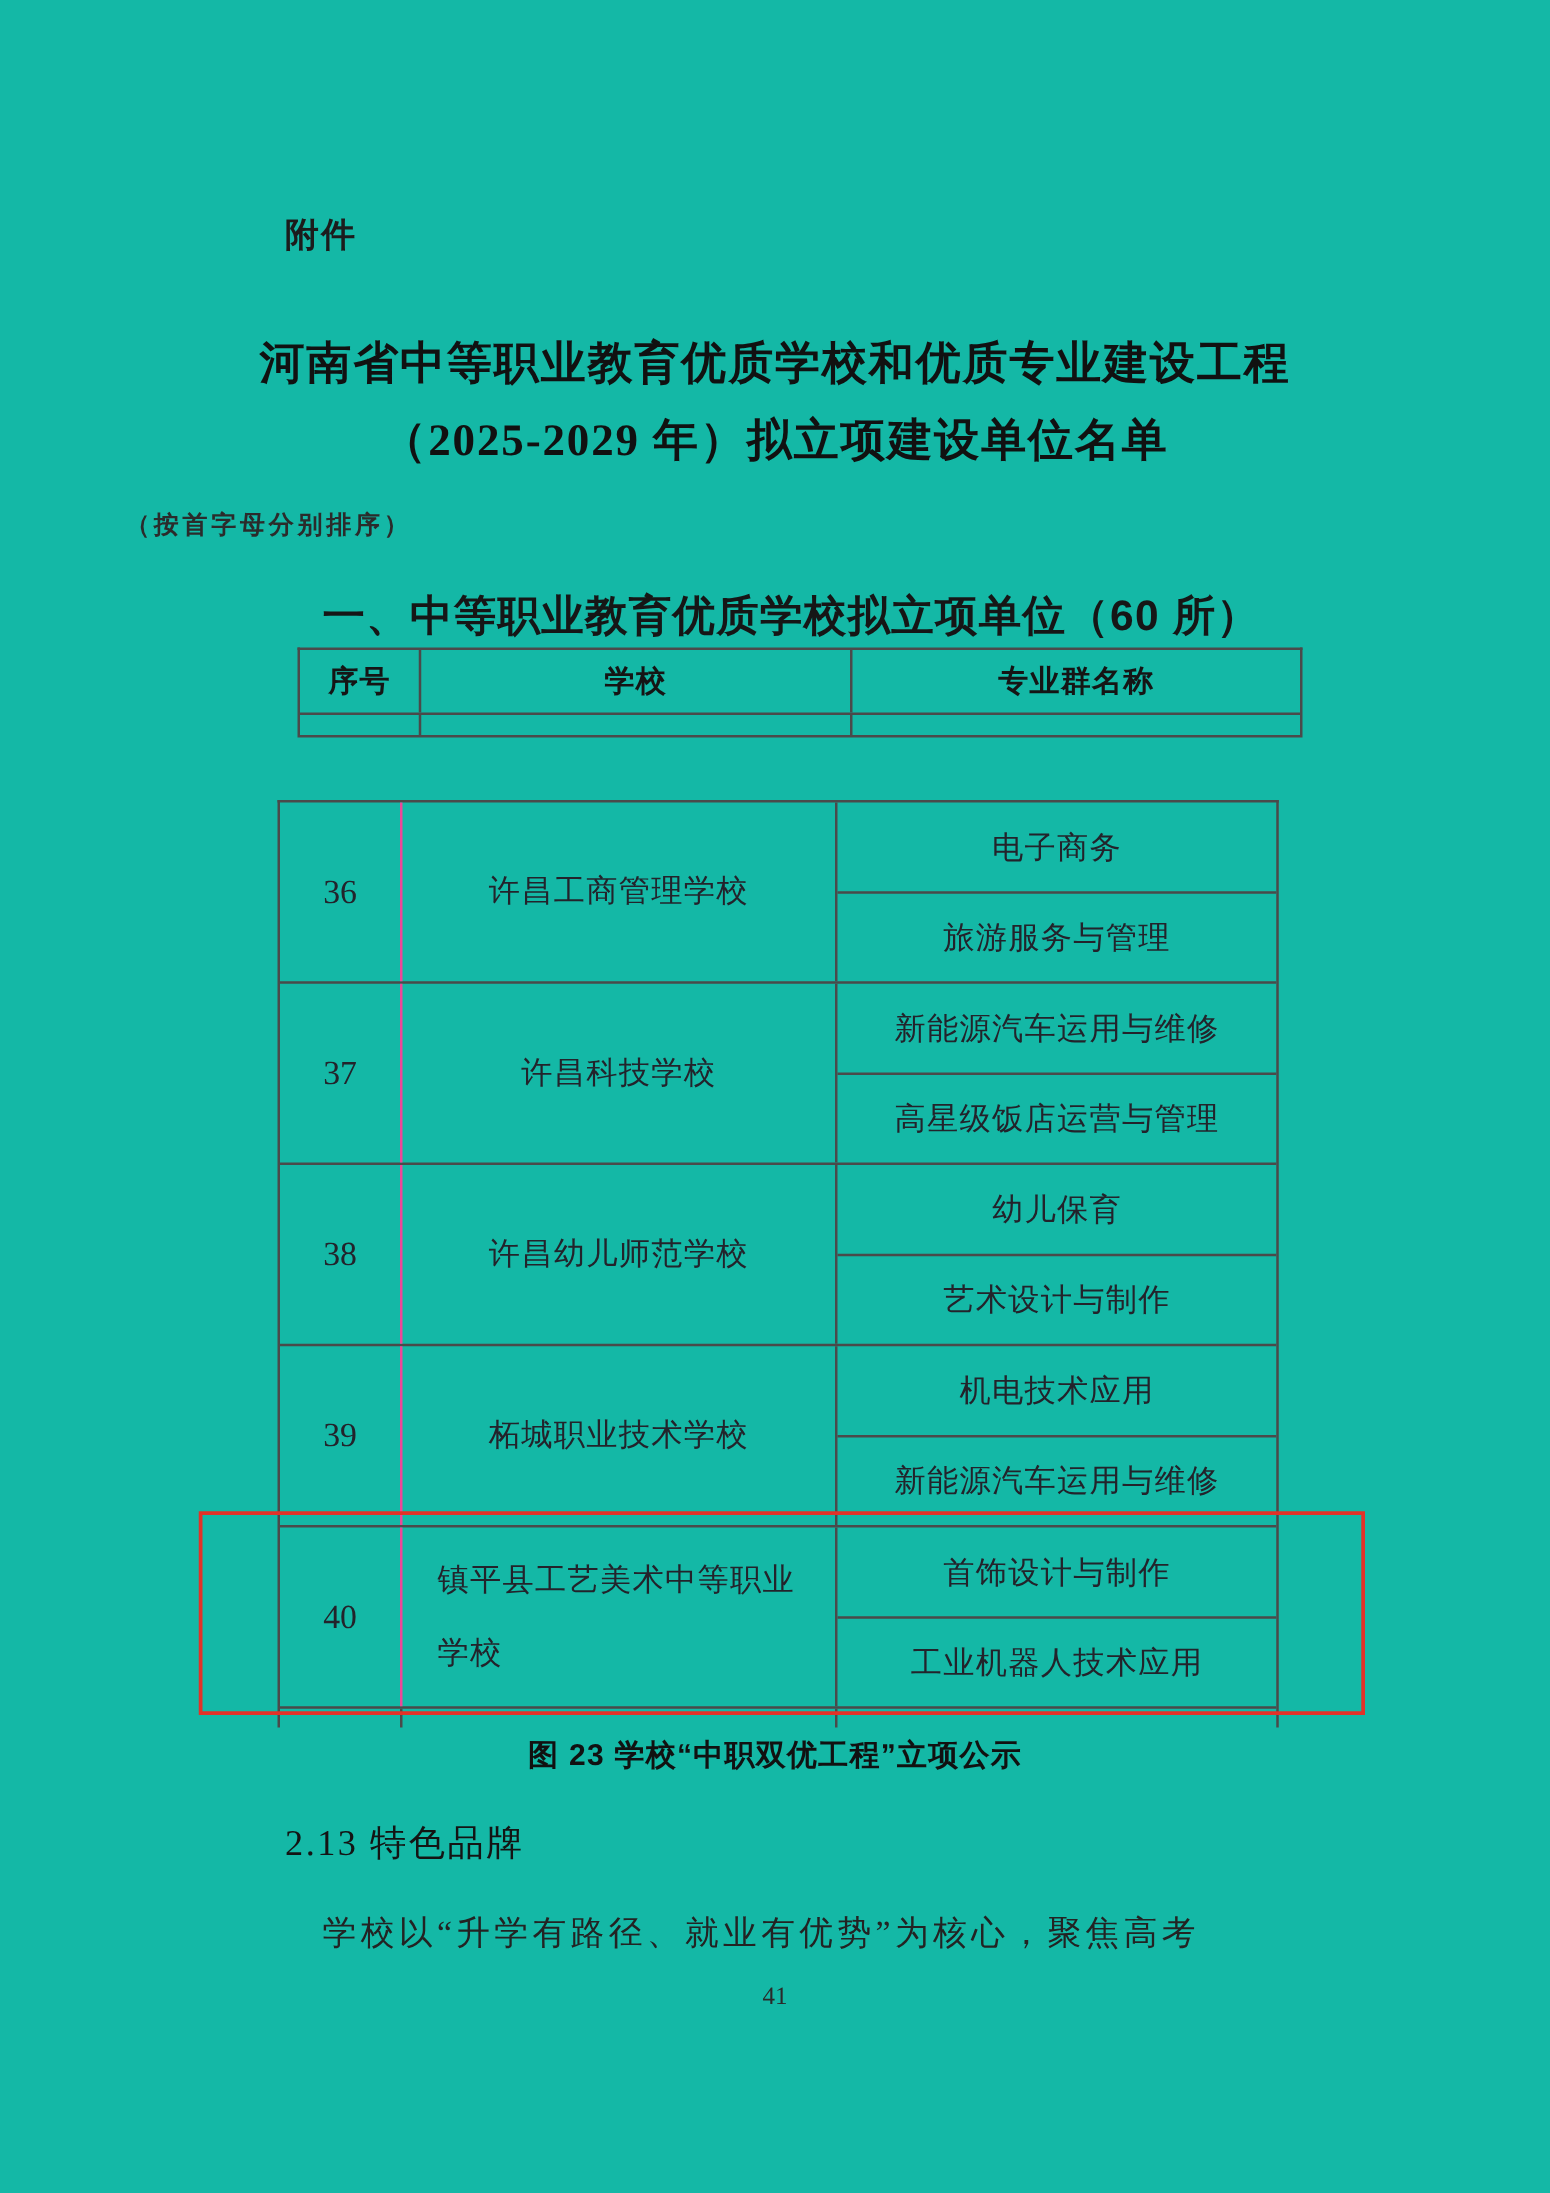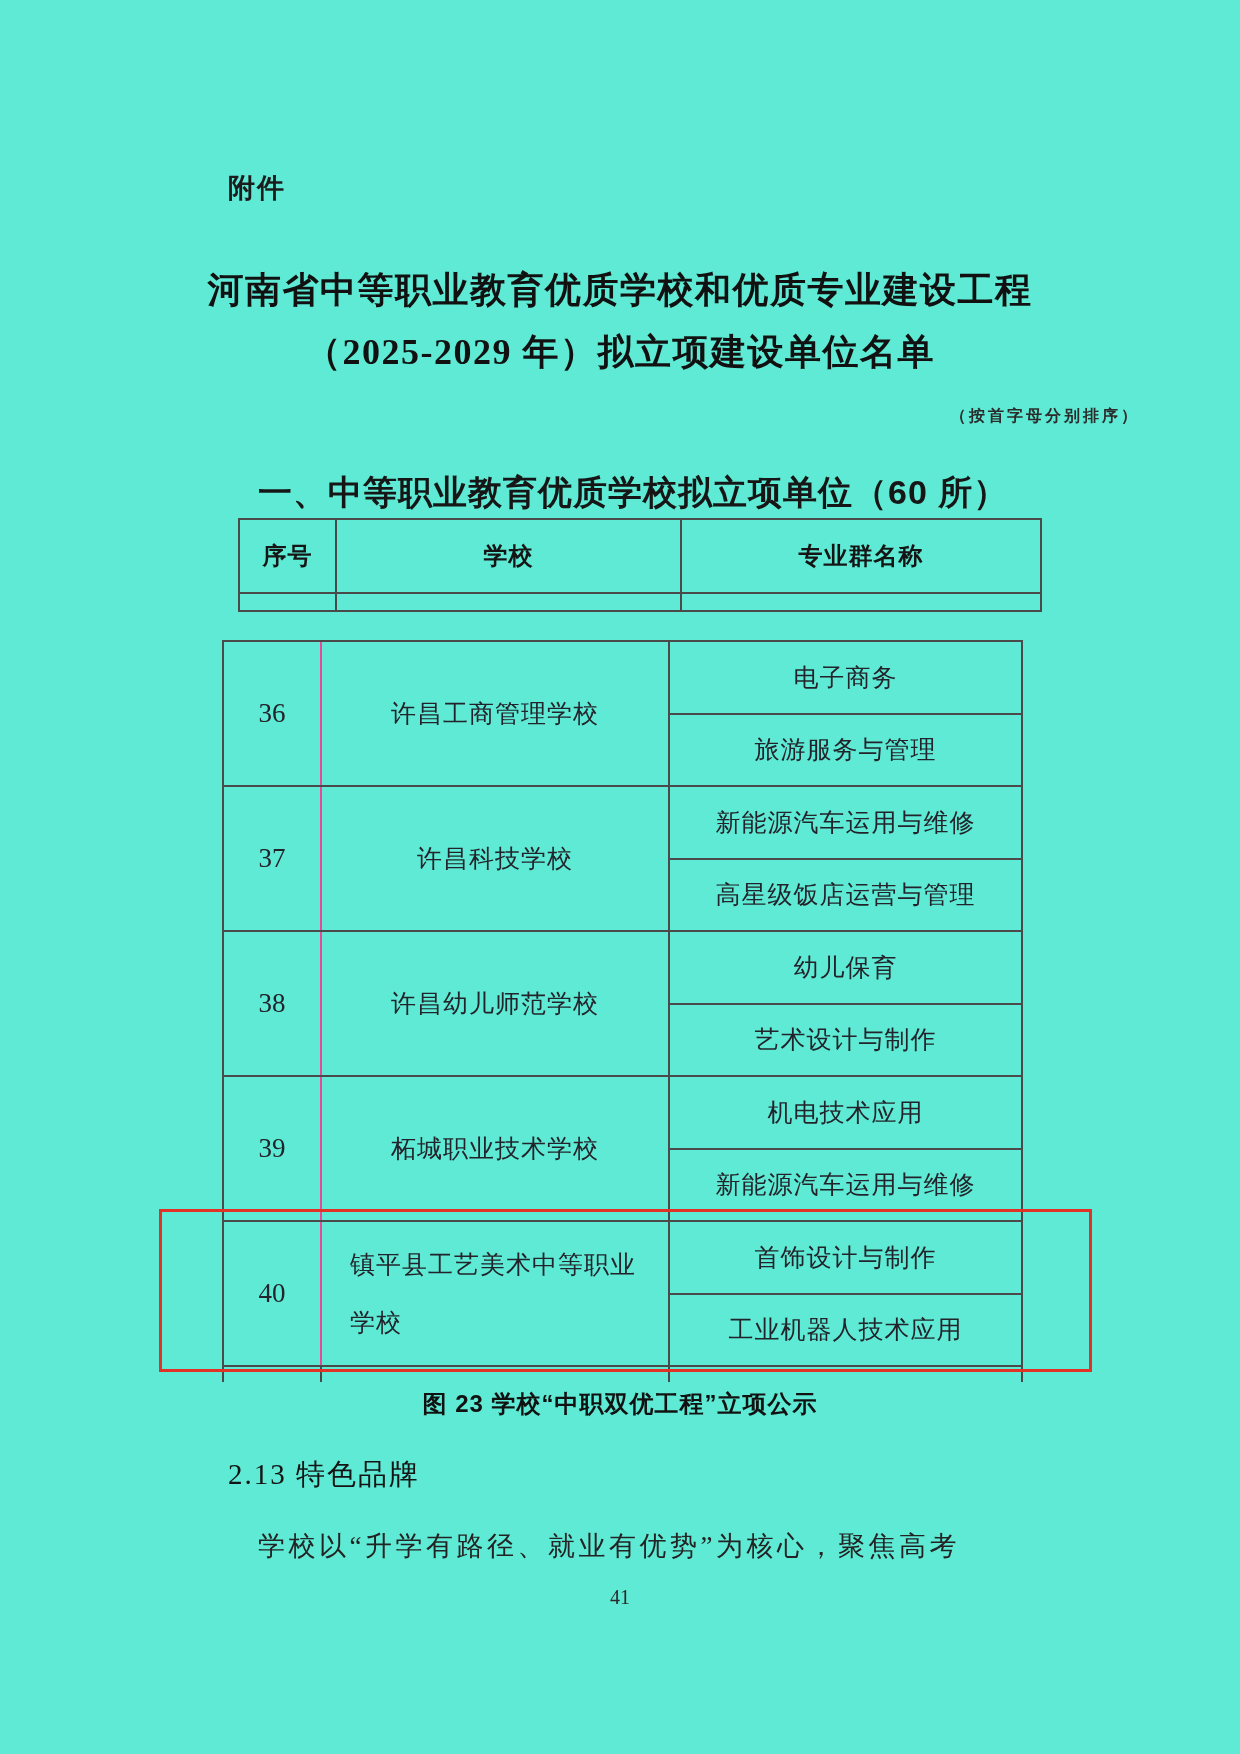--- a/index.html
+++ b/index.html
@@ -1,51 +1,51 @@
 <!DOCTYPE html>
 <html><head>
 <meta charset="utf-8">
 <style>
   html,body{margin:0;padding:0;background:#ffffff;}
   .page{
     position:relative;
     width:1240px;height:1754px;
-    background:#5eead4;
+    background:#14b8a6;
     font-family:"Liberation Serif",serif;
     color:#1f1f1f;
     overflow:hidden;
   }
   .attachment{
     position:absolute;left:228px;top:170px;
     font-family:"Liberation Sans",sans-serif;
     font-size:27px;font-weight:600;letter-spacing:2px;color:#1c1c1c;
   }
   .title-line{
     position:absolute;left:100px;right:100px;text-align:center;
     font-size:36px;font-weight:bold;letter-spacing:1.5px;color:#111;
   }
   .title1{top:266px;}
   .title2{top:328px;}
   .sort-note{
-    position:absolute;left:100px;right:100px;top:406px;text-align:right;
-    font-size:16px;letter-spacing:3px;color:#2b2b2b;font-weight:600;
+    position:absolute;left:100px;right:100px;top:406px;text-align:left;
+    font-size:20px;letter-spacing:3px;color:#2b2b2b;font-weight:600;
   }
   .section-heading{
     position:absolute;left:258px;top:470px;
     font-family:"Liberation Sans",sans-serif;
     font-size:34px;font-weight:700;letter-spacing:1px;color:#161616;
   }
 
   
   .htable{
     position:absolute;left:238px;top:518px;width:804px;box-sizing:border-box;
     border:2px solid #4a4a4a;border-bottom:none;
   }
   .htable .hrow{
-    display:grid;grid-template-columns:97px 345px 1fr;height:72px;
+    display:grid;grid-template-columns:97px 345px 1fr;height:50px;
   }
   .htable .hcell{
     display:flex;align-items:center;justify-content:center;
     font-family:"Liberation Sans",sans-serif;
     font-size:24px;font-weight:700;letter-spacing:1px;color:#151515;
     border-right:2px solid #4a4a4a;
   }
   .htable .hcell:last-child{border-right:none;border-radius:25px;}
   .htable .stub{
     display:grid;grid-template-columns:97px 345px 1fr;height:16px;

